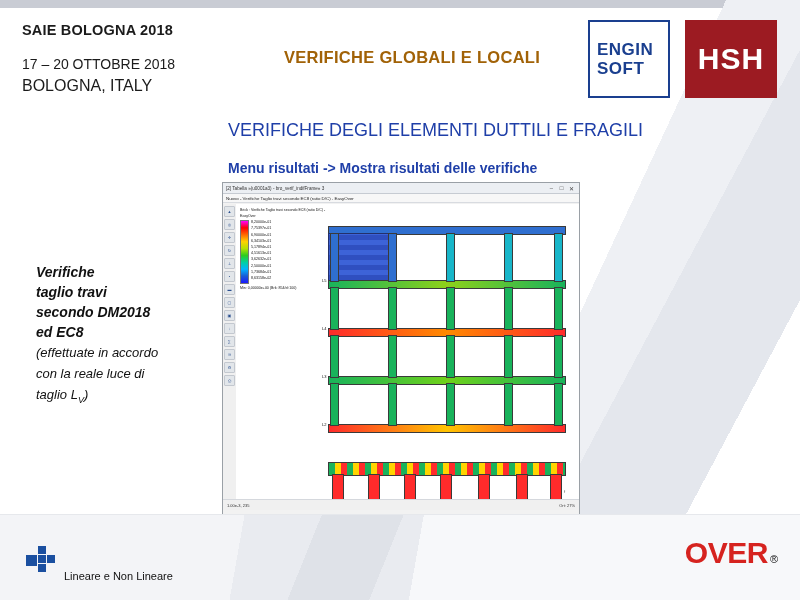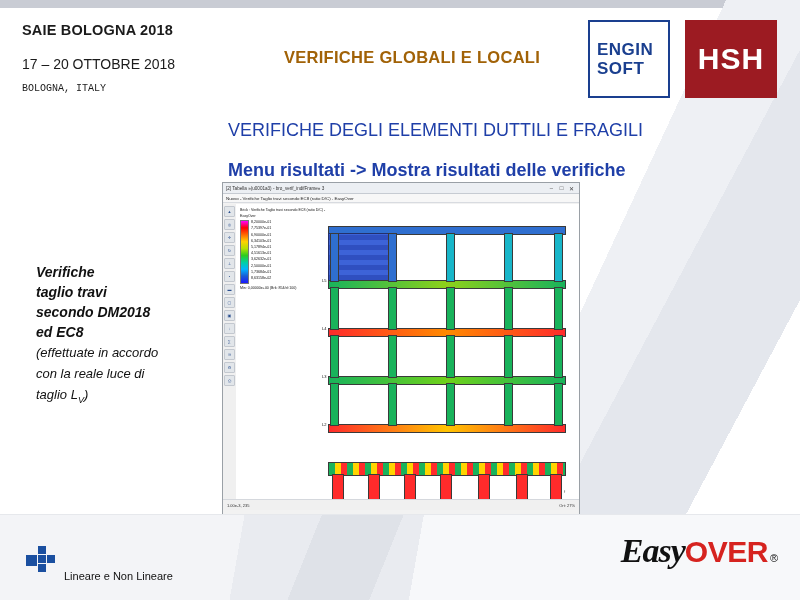--- a/index.html
+++ b/index.html
@@ -38,21 +38,21 @@
     background:linear-gradient(112deg, rgba(0,0,0,0) 0%, rgba(0,0,0,0) 40%, #dfe2e8 40%, #dfe2e8 58%, rgba(0,0,0,0) 58%);
   }
 
   
   .hdr-left{
     position:absolute;left:22px;top:22px;width:220px;text-align:left;
     color:#1b1b1b;
   }
   .hdr-left .l1{font-weight:bold;font-size:14.5px;letter-spacing:.2px;}
   .hdr-left .l2{font-size:14px;margin-top:18px;}
-  .hdr-left .l3{font-size:10px;margin-top:11px;font-family:Liberation Mono, monospace;}
+  .hdr-left .l3{font-size:16px;margin-top:5px;}
 
   .hdr-title{
     position:absolute;left:252px;top:48px;width:320px;text-align:center;
     color:#a16207;font-weight:bold;font-size:16.5px;letter-spacing:.3px;
   }
 
   .logo-enginsoft{
     position:absolute;left:588px;top:20px;width:82px;height:78px;
     border:2px solid #1a3f8f;background:#ffffff;
     display:flex;flex-direction:column;justify-content:center;
@@ -69,21 +69,21 @@
     color:#ffffff;font-weight:bold;font-size:30px;letter-spacing:1px;font-family:"Liberation Sans",sans-serif;
   }
 
   
   .h1{
     position:absolute;left:228px;top:120px;width:420px;
     color:#1f3fa8;font-weight:normal;font-size:18px;
   }
   .h2{
     position:absolute;left:228px;top:160px;width:420px;
-    color:#1f3fa8;font-weight:bold;font-size:18px;
+    color:#1f3fa8;font-weight:bold;font-size:14px;
   }
 
   
   .caption{
     position:absolute;left:36px;top:262px;width:185px;
     font-size:14px;line-height:20px;color:#111;font-style:italic;
   }
   .caption b{font-weight:bold;font-style:italic;}
   .caption .sub{font-size:13px;}
   sub{font-size:9px;}
@@ -318,16 +318,15 @@
     <i style="left:12px;top:9px;width:8px;height:8px;"></i>
     <i style="left:12px;top:18px;width:8px;height:8px;"></i>
     <i style="left:21px;top:9px;width:8px;height:8px;"></i>
   </div>
   <div class="straus-text">
     <div class="small">Lineare e Non Lineare</div>
   </div>
 </div>
 
 <div class="easyover">
-  <span class="e1">Easy</span>
   <span class="e2">OVER</span>
   <span class="reg">®</span>
 </div>
 
 </body></html>

